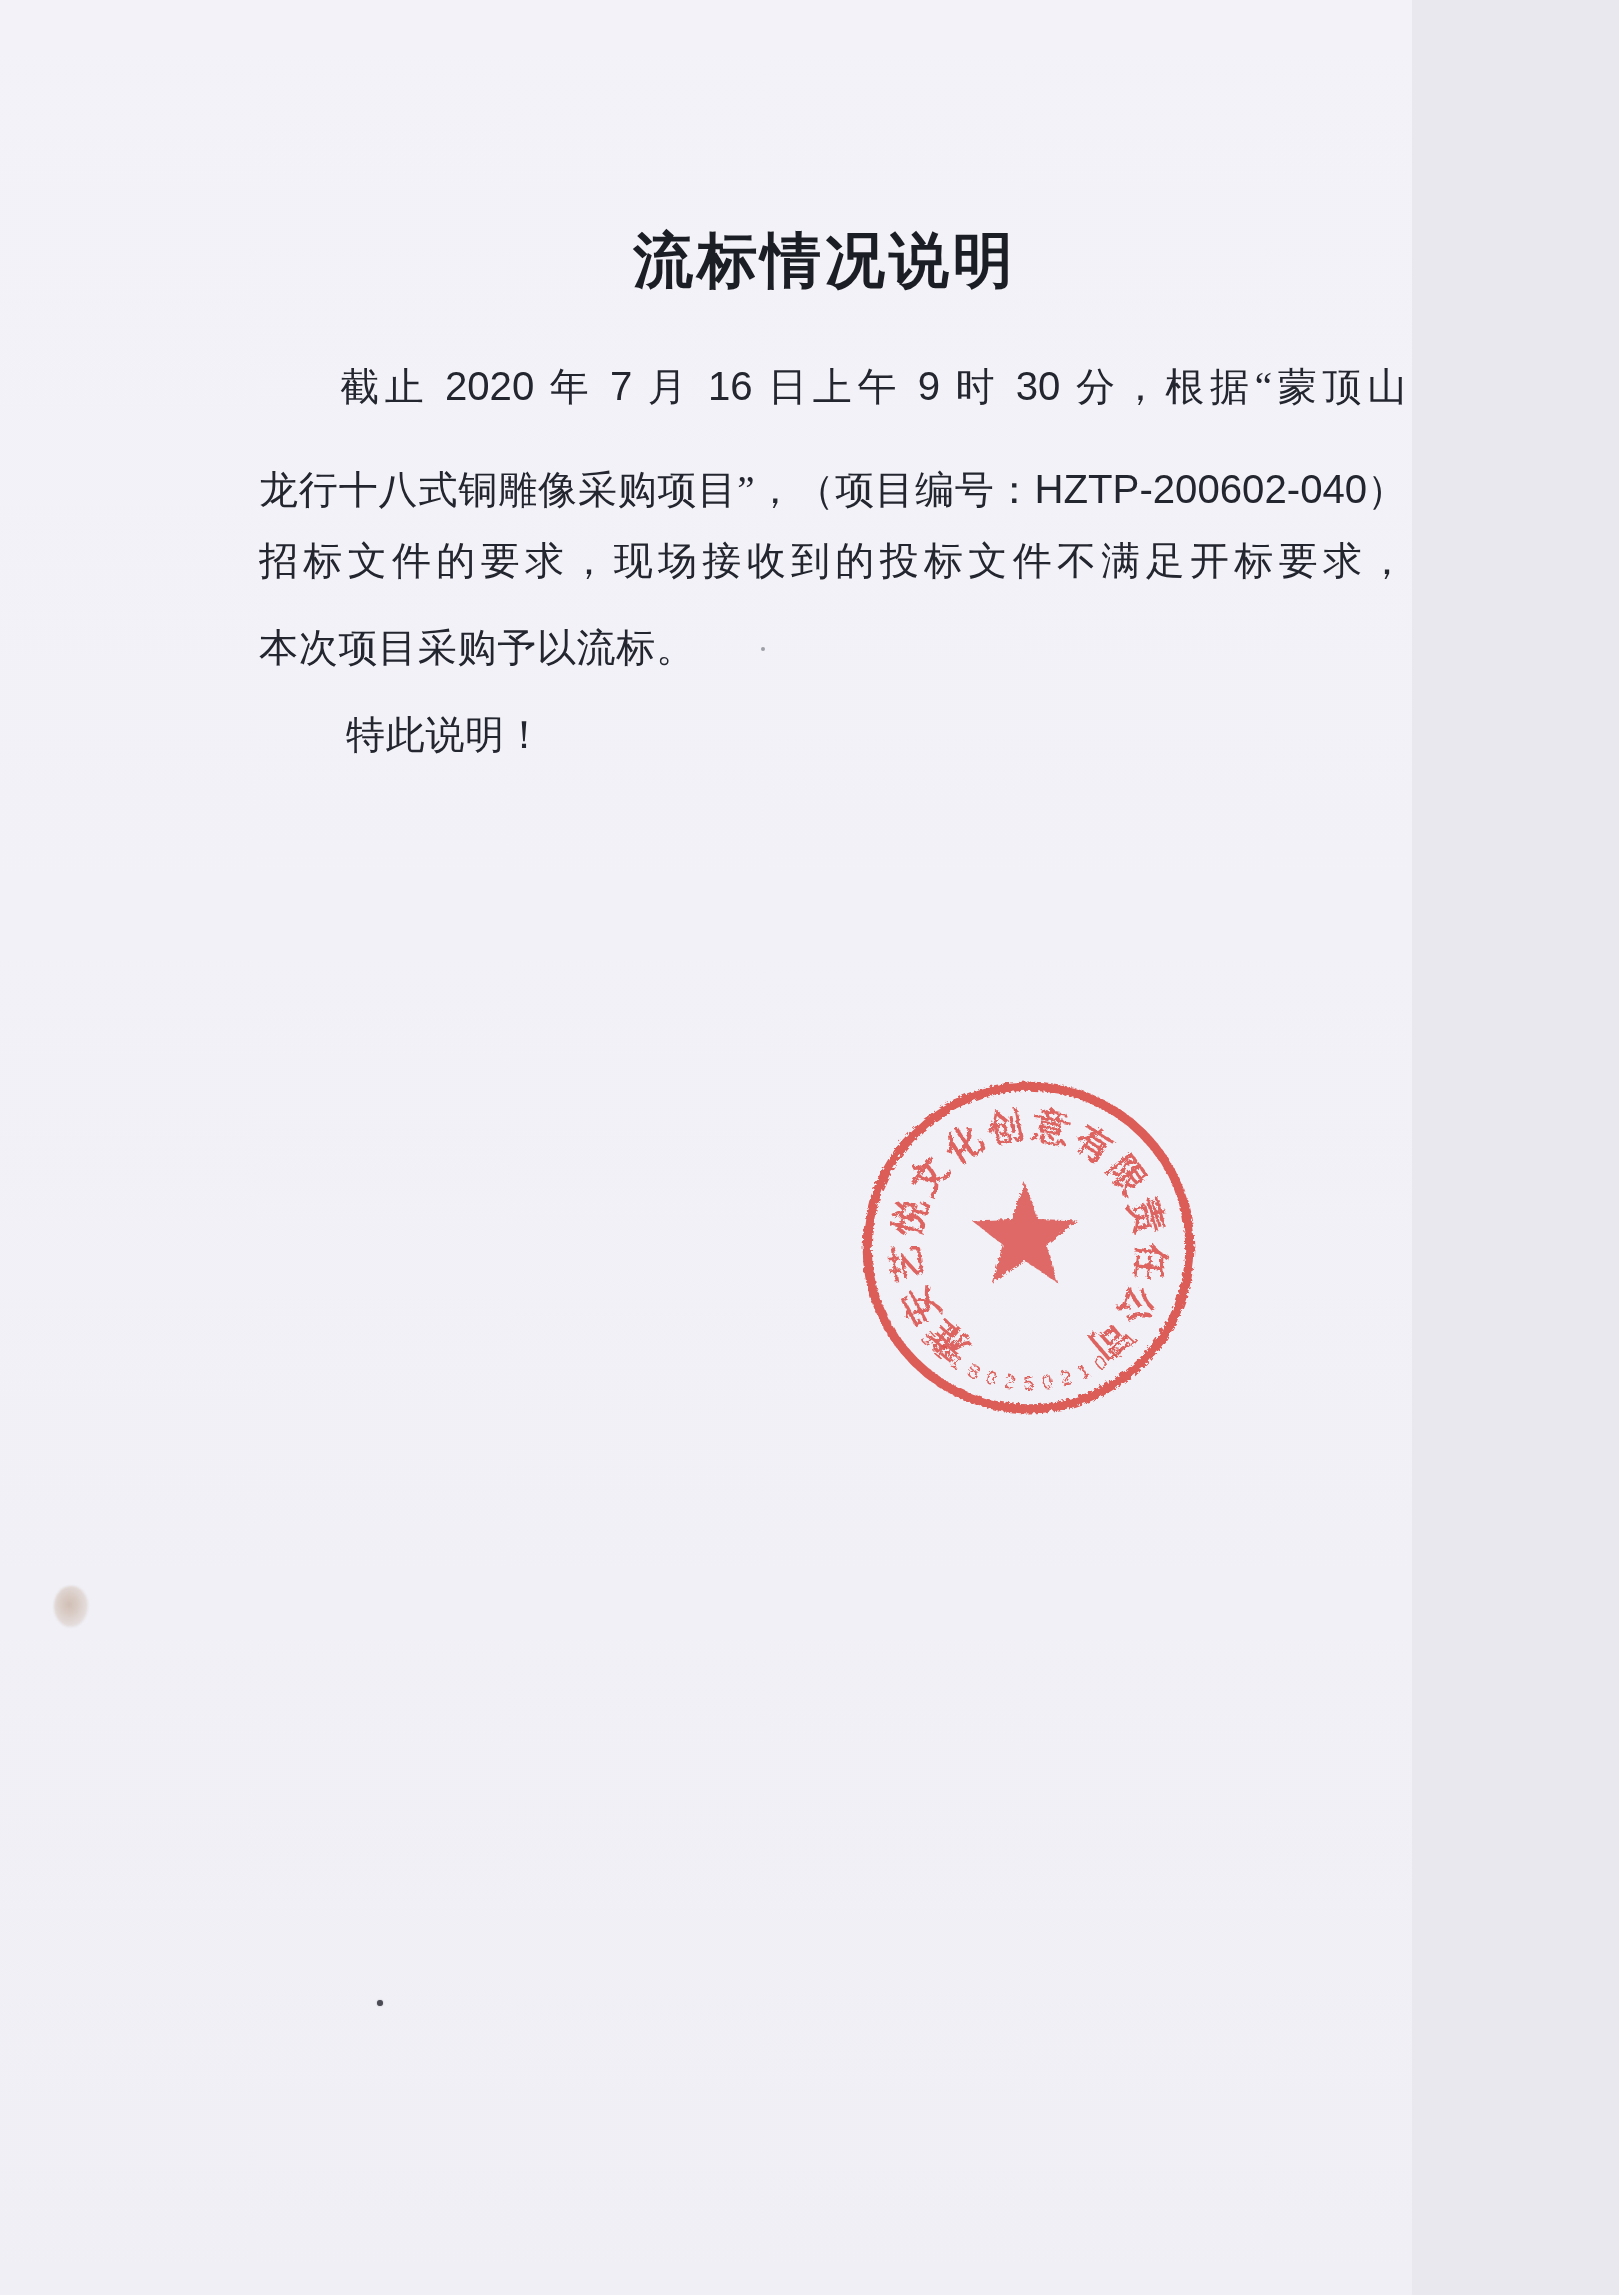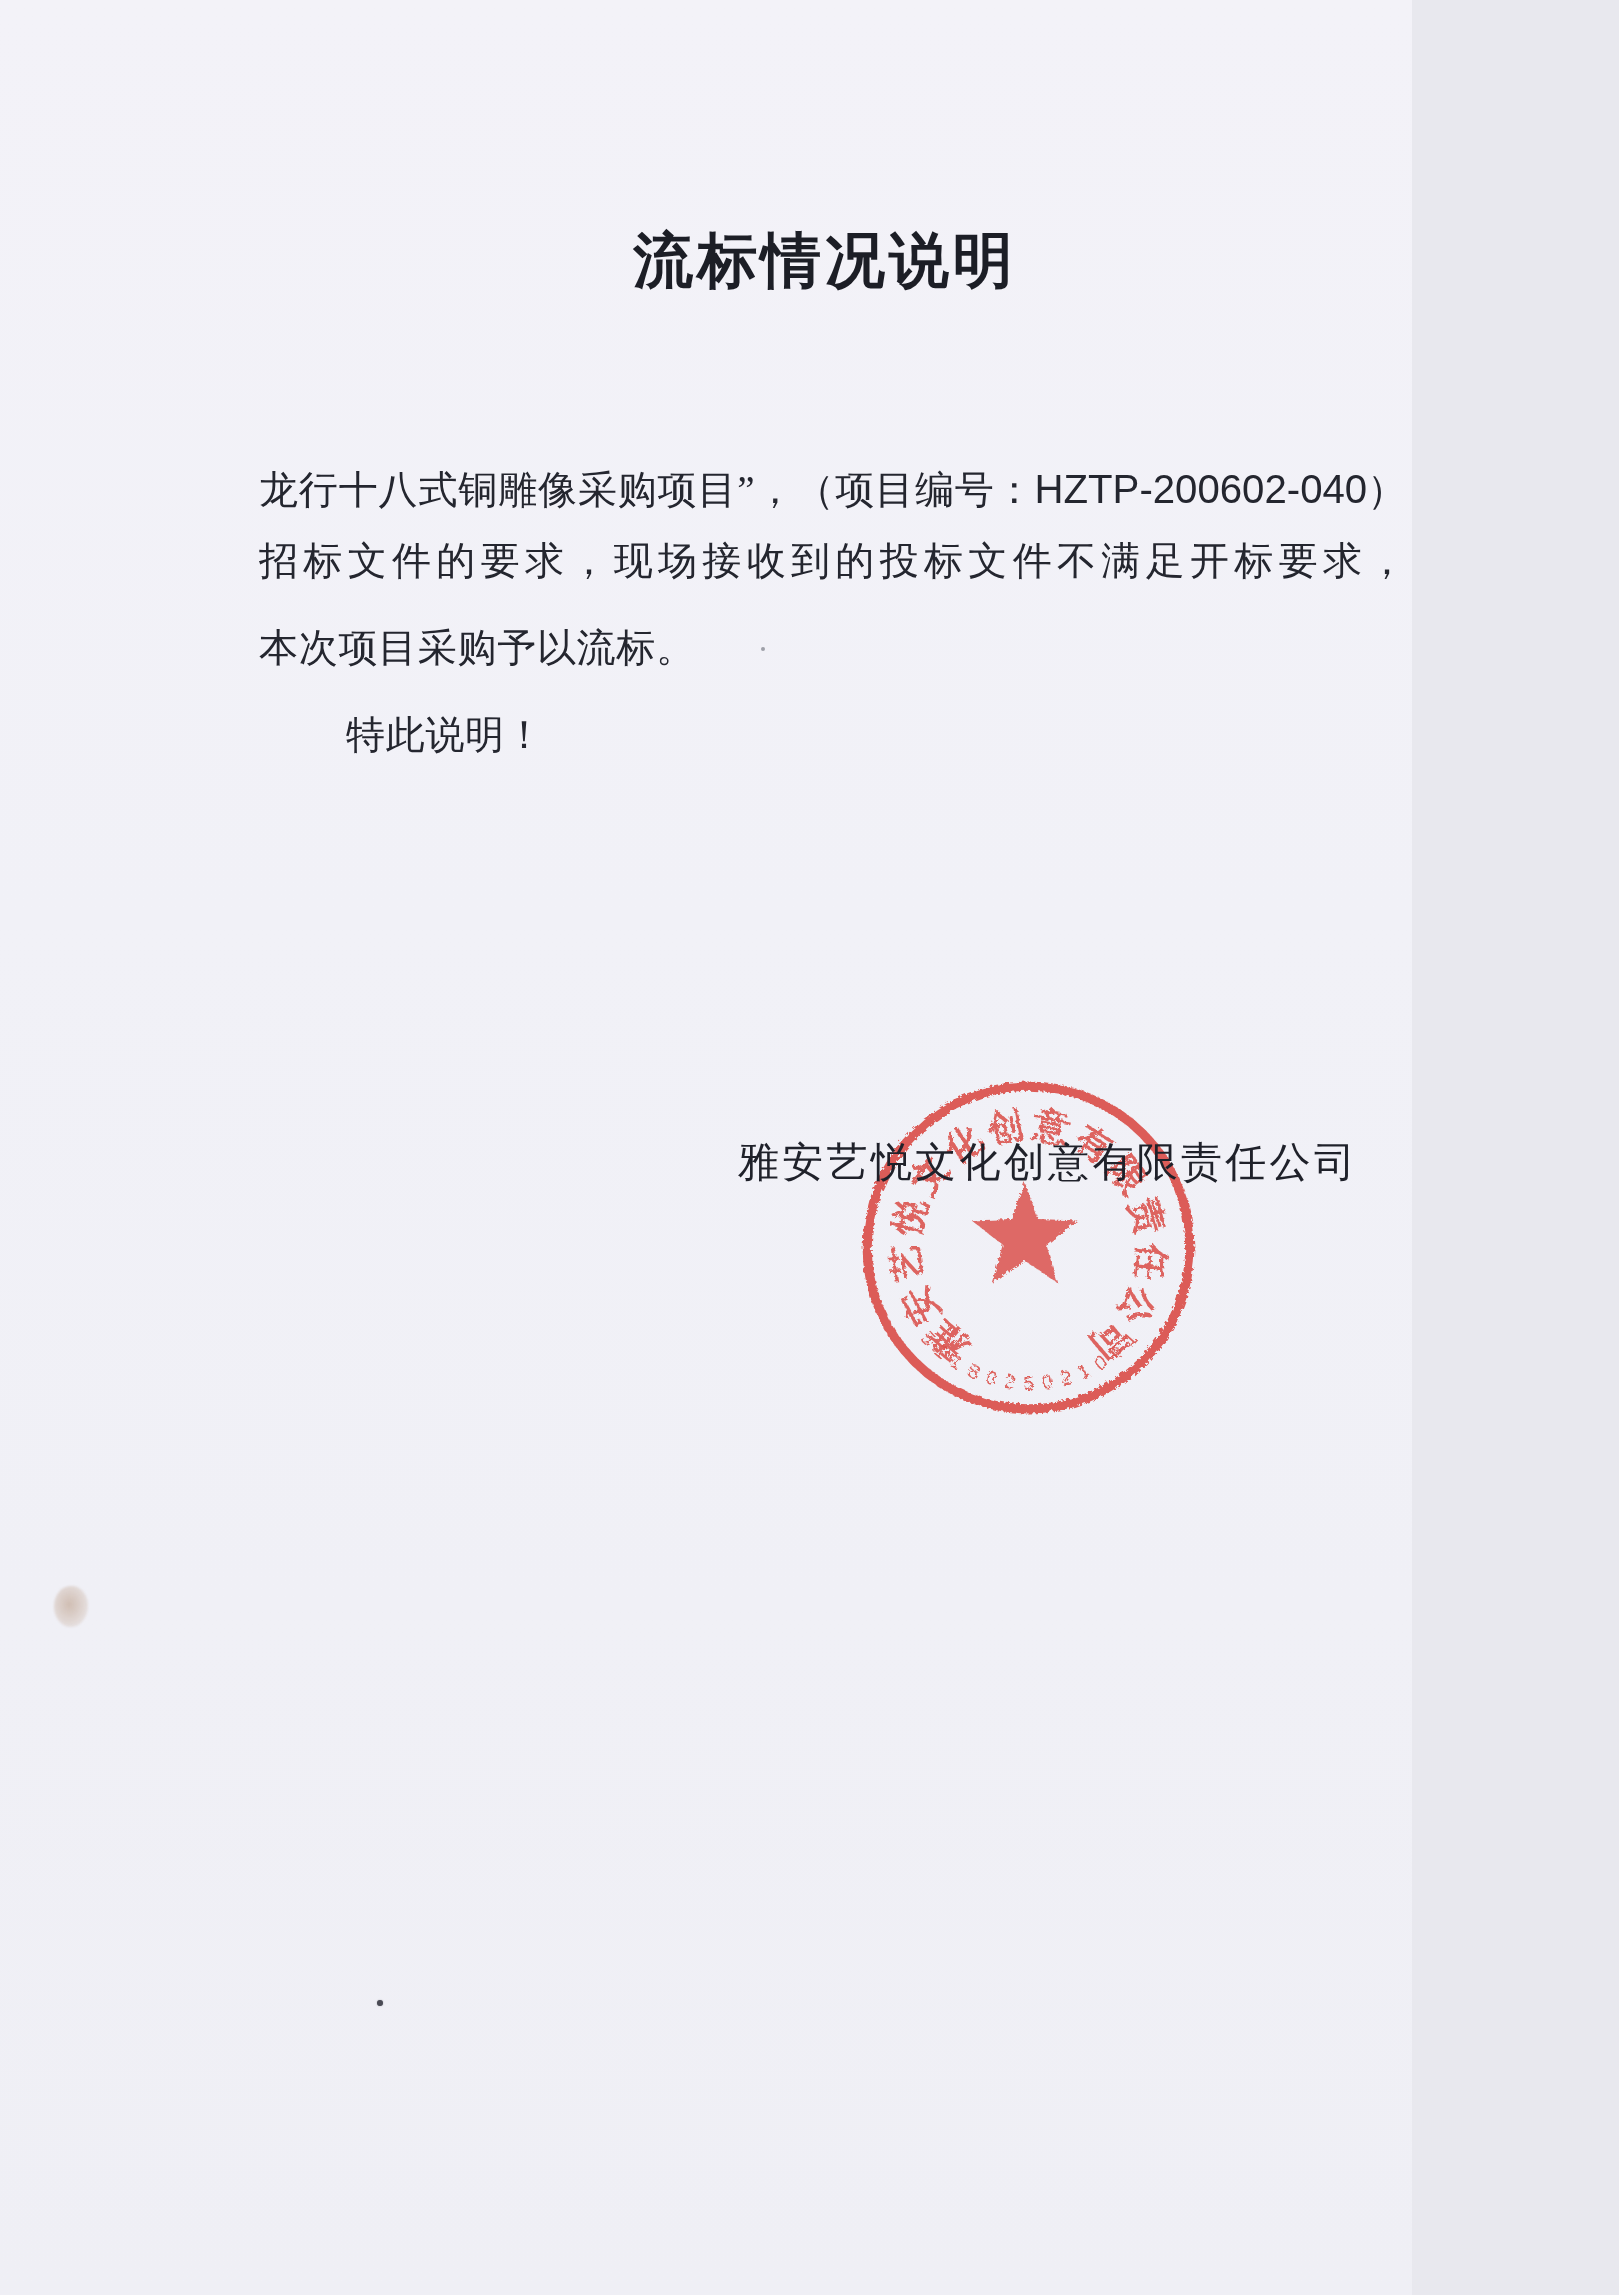--- a/index.html
+++ b/index.html
@@ -133,20 +133,21 @@
     background:rgba(90,92,104,0.55);
   }
 </style>
 </head>
 <body>
 
 <div class="page">
 
   <h1 class="title">流标情况说明</h1>
 
+  <div class="body-line line1 justified">截止 <span class="latin">2020</span> 年 <span class="latin">7</span> 月 <span class="latin">16</span> 日上午 <span class="latin">9</span> 时 <span class="latin">30</span> 分，根据“蒙顶山</div>
 
   <div class="body-line line2 justified">龙行十八式铜雕像采购项目”，（项目编号：<span class="latin">HZTP-200602-040</span>）</div>
 
   <div class="body-line line3 justified">招标文件的要求，现场接收到的投标文件不满足开标要求，</div>
 
   <div class="body-line line4">本次项目采购予以流标。</div>
 
   <div class="body-line line5">特此说明！</div>
 
   <div class="seal">
@@ -188,21 +189,20 @@
             <text x="316.7812952983019" y="458.01990936329366" transform="rotate(344 316.7812952983019 458.01990936329366)" class="seal-serial-char">2</text>
             <text x="343.7877484736149" y="448.1903642743757" transform="rotate(336 343.7877484736149 448.1903642743757)" class="seal-serial-char">1</text>
             <text x="369.1633684320402" y="434.69790780822376" transform="rotate(328 369.1633684320402 434.69790780822376)" class="seal-serial-char">0</text>
             <text x="392.4142475954271" y="417.8051552825094" transform="rotate(320 392.4142475954271 417.8051552825094)" class="seal-serial-char">6</text>
             <text x="413.0878340483432" y="397.8409049099248" transform="rotate(312 413.0878340483432 397.8409049099248)" class="seal-serial-char">1</text>
           </g>
       </g>
     </svg>
   </div>
 
-  <div class="company">雅安艺悦文化创意有限责任公司</div>
 
 
   <div class="stain"></div>
   <div class="speck-mid"></div>
   <div class="speck-bottom"></div>
 
 </div>
 
 
 </body></html>

